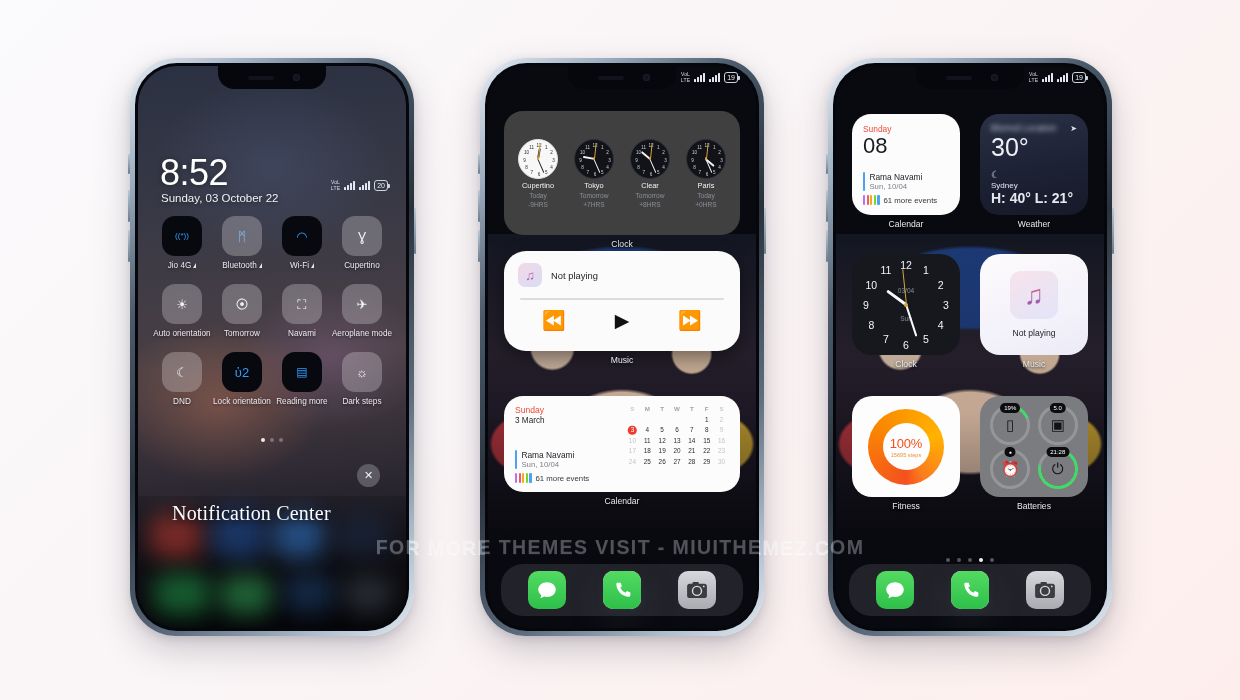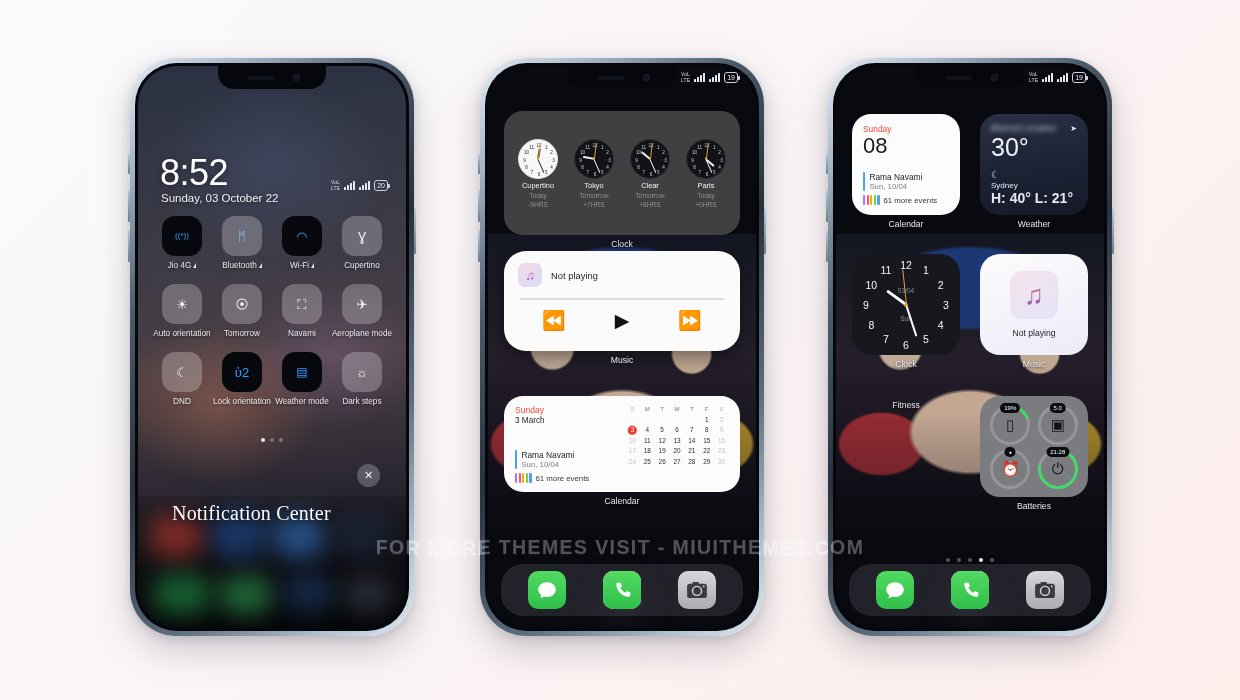--- a/index.html
+++ b/index.html
@@ -457,21 +457,21 @@
             </div>
             <div class="cc-label">
               <span>Lock orientation</span>
             </div>
           </div>
           <div class="cc-cell">
             <div class="cc-tile on">
               <span style="font-size: 12px; color: rgb(47, 157, 255); line-height: 1;">▤</span>
             </div>
             <div class="cc-label">
-              <span>Weather mode</span>
+              <span>Reading more</span>
             </div>
           </div>
           <div class="cc-cell">
             <div class="cc-tile">
               <span style="font-size: 13px; color: rgb(242, 241, 245); line-height: 1;">☼</span>
             </div>
             <div class="cc-label">
               <span>Dark steps</span>
             </div>
           </div>
@@ -847,20 +847,28 @@
         <div class="w-music-sm">
           <div class="msm-art">
               <span class="mus-note">♫</span>
             </div>
           <div class="msm-t">Not playing</div>
         </div>
         <div class="wlabel">Music</div>
       </div>
 
       <div class="wslot" style="left:16px;width:108px;top:330px">
+        <div class="w-fit">
+          <div class="ring">
+            <div class="ring-in">
+              <div class="fit-pct">100%</div>
+              <div class="fit-steps">15695 steps</div>
+            </div>
+          </div>
+        </div>
         <div class="wlabel">Fitness</div>
       </div>
 
       <div class="wslot" style="right:16px;width:108px;top:330px">
         <div class="w-batt" id="p3-batt">
             <div class="bcell">
               <div class="bring">
                 <div class="track"></div>
                 <div class="prog" style="background: conic-gradient(rgb(61, 220, 98) 0deg, rgb(61, 220, 98) 68.4deg, transparent 68.4deg, transparent 360deg); mask: radial-gradient(farthest-side, transparent calc(100% - 3px), rgb(0, 0, 0) calc(100% - 3px));"></div>
                 <div class="gl">▯</div>

